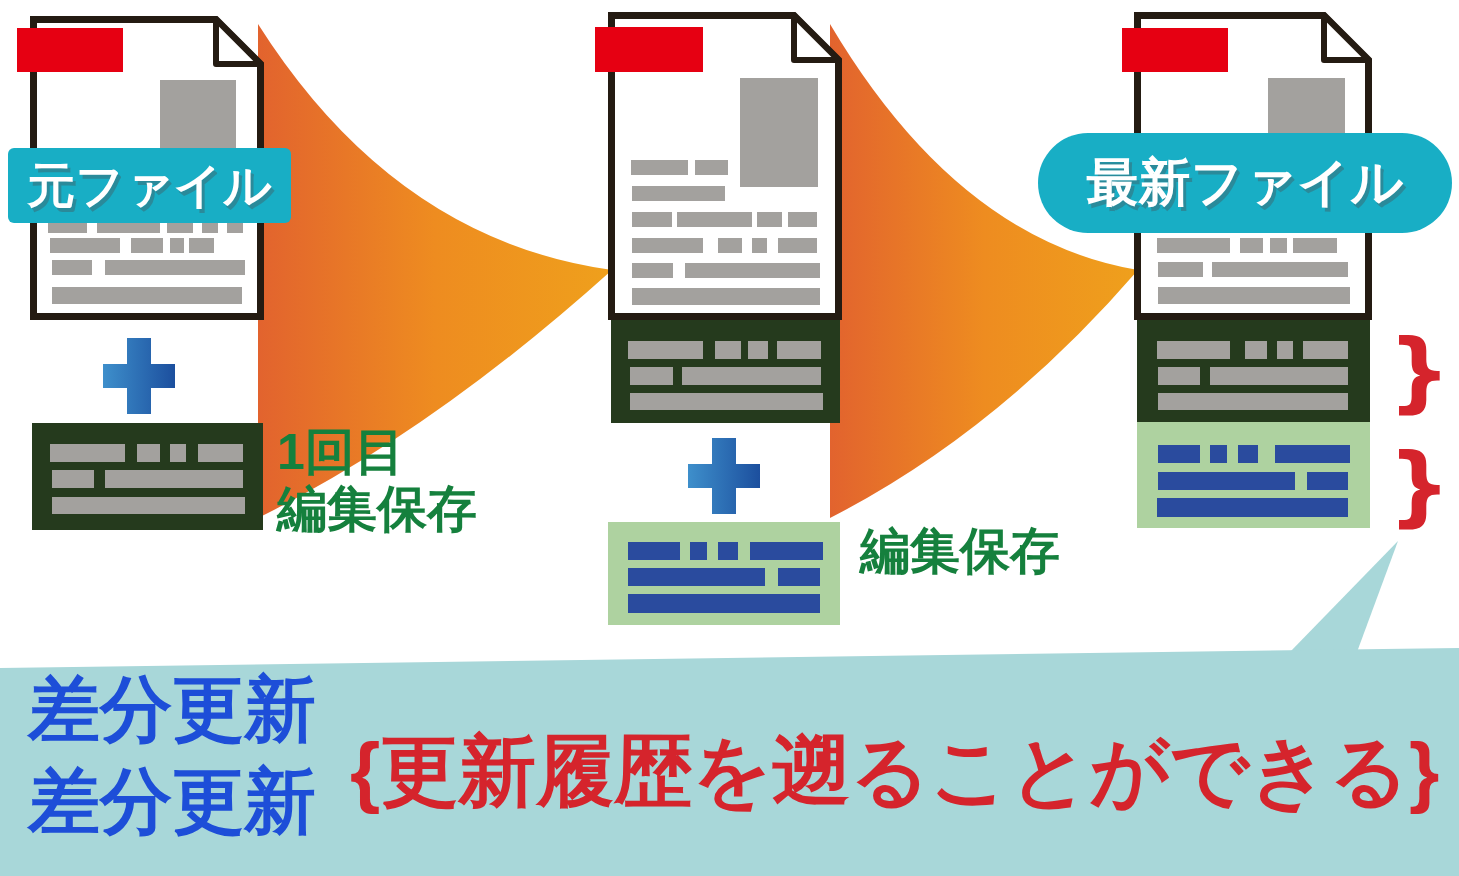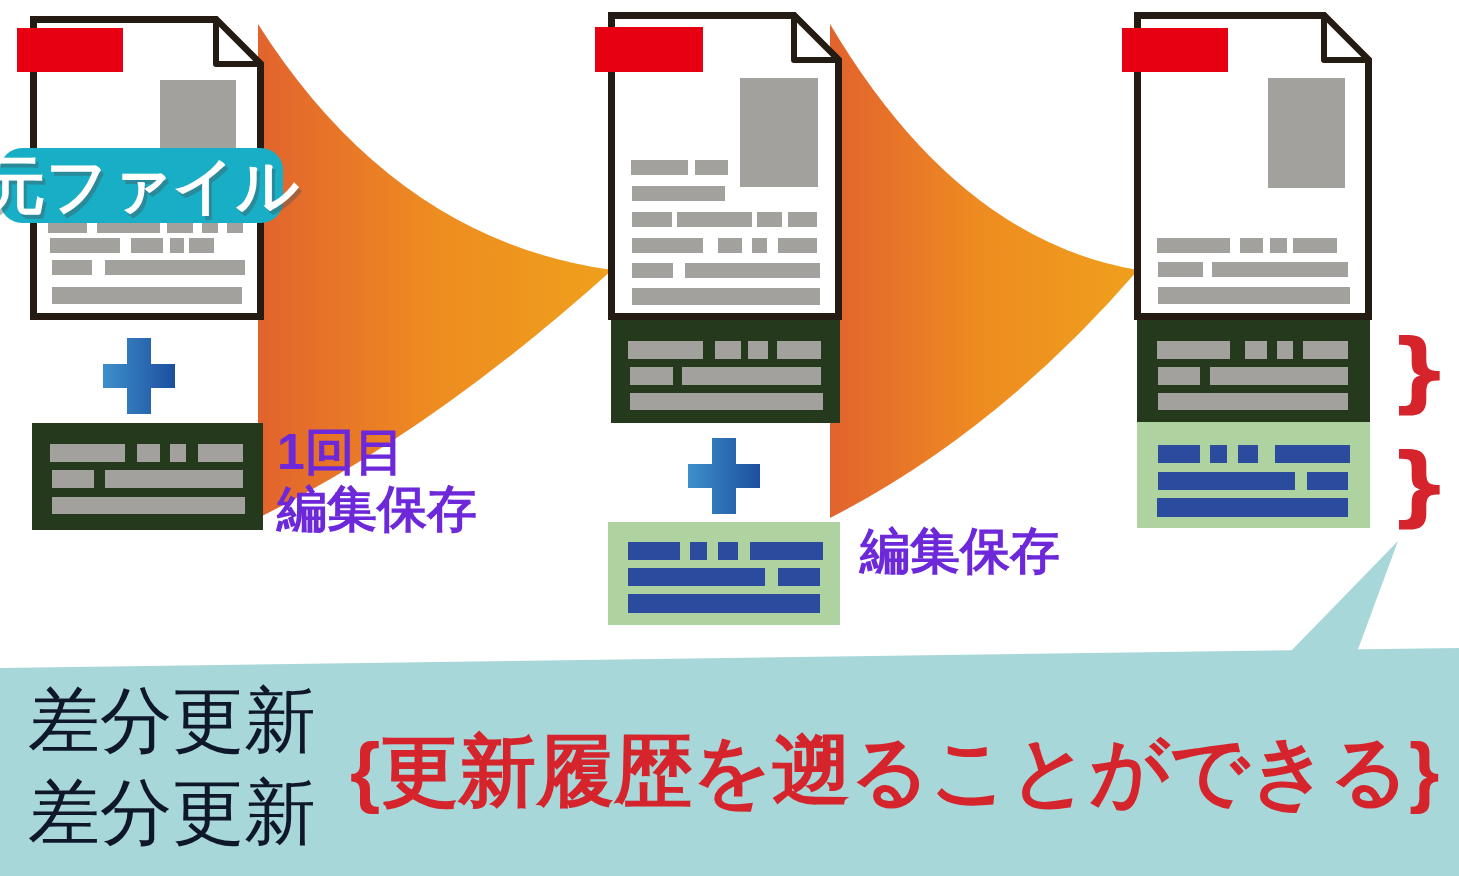--- a/index.html
+++ b/index.html
@@ -24,40 +24,40 @@
   .block{position:absolute;}
   .block.dark{background:var(--dark-green,#253a1d);}
   .block.light{background:var(--light-green,#aed2a0);}
   
   .pill{
     position:absolute;background:var(--teal-label,#18aec5);color:#fff;
     display:flex;align-items:center;justify-content:center;
     font-weight:900;text-shadow:3px 4px 0 rgba(70,85,90,.40);
     white-space:nowrap;
   }
-  .pill.small{border-radius:22px;font-size:62px;}
+  .pill.small{border-radius:6px;font-size:48px;margin-left:8px;}
   .pill.big{border-radius:50px;font-size:52px;}
   
   .caption{
-    position:absolute;color:#6d28d9;font-weight:900;font-size:50px;
+    position:absolute;color:#15803d;font-weight:900;font-size:50px;
     line-height:57px;white-space:nowrap;
   }
   
   .brace{
     position:absolute;color:var(--red-text,#d5242c);font-weight:900;
     font-size:88px;line-height:86px;font-family:"DejaVu Sans","Liberation Sans",sans-serif;
   }
   
   .banner{
     position:absolute;left:0;top:648px;width:1459px;height:228px;
     background:var(--banner-bg,#a8d7d9);
     clip-path:polygon(0 20px,100% 0,100% 100%,0 100%);
   }
   .banner .heading{
-    position:absolute;left:28px;top:26px;color:#0f172a;font-weight:400;
+    position:absolute;left:28px;top:15px;color:#1d4ed8;font-weight:700;
     font-size:72px;line-height:92px;white-space:nowrap;
   }
   .banner .highlight{
     position:absolute;left:350px;top:82px;color:var(--red-text,#d5242c);
     font-weight:900;font-size:78px;line-height:82px;white-space:nowrap;
   }
 </style>
 </head>
 <body>
 
@@ -209,20 +209,23 @@
         <stop offset="0" stop-color="#3e8fcb"></stop>
           <stop offset="1" stop-color="#1c4f9e"></stop>
       </linearGradient>
     </defs>
     <path d="M24,0 H48 V26 H72 V50 H48 V76 H24 V50 H0 V26 H24 Z" fill="url(#pg2)"></path>
   </svg>
 
   <div class="pill small" style="left:0px;top:148px;width:283px;height:75px">
     <span>元ファイル</span>
   </div>
+  <div class="pill big" style="left:1038px;top:133px;width:414px;height:100px">
+    <span>最新ファイル</span>
+  </div>
 
   <div class="caption" style="left:277px;top:424px">
     <div>1回目</div>
     <div>編集保存</div>
   </div>
   <div class="caption" style="left:860px;top:523px">
     <div>編集保存</div>
   </div>
 
   <span class="brace" style="left:1388px;top:328px">}</span>

